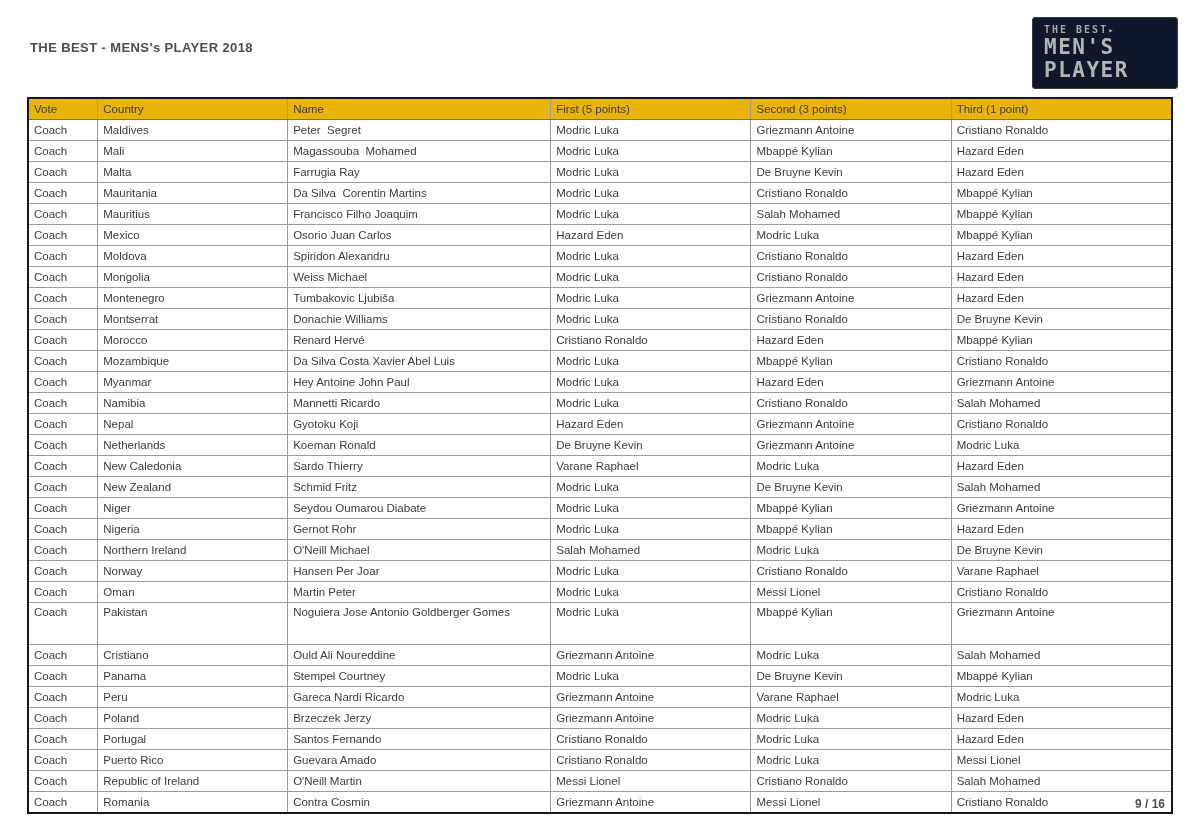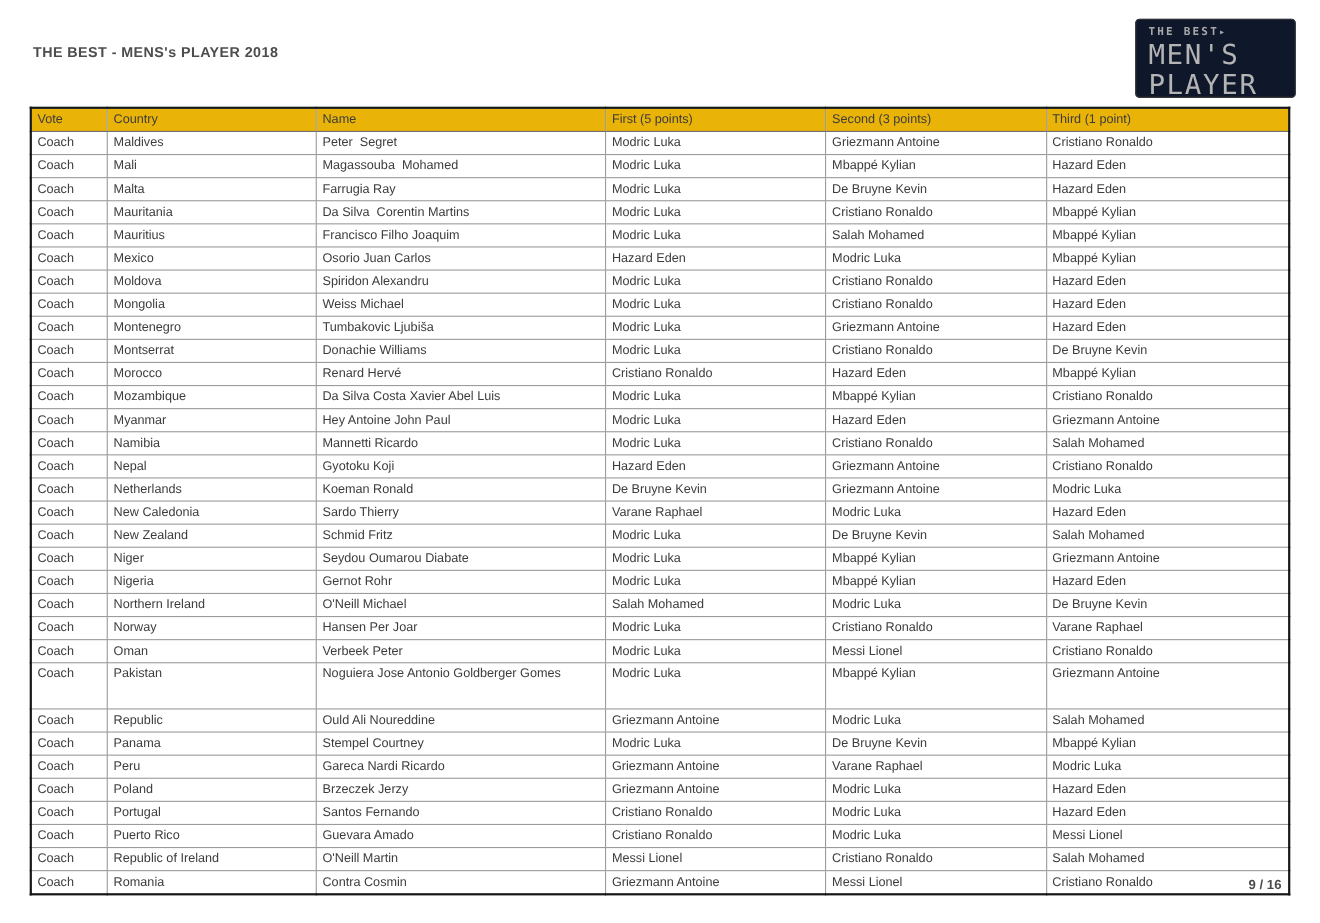--- a/index.html
+++ b/index.html
@@ -28,21 +28,21 @@
   }
   .logo-top {
     font-family:"DejaVu Sans Mono", monospace;
     font-size:10px; font-weight:bold;
     color:#a8a8a8; letter-spacing:2px;
     line-height:1.1;
   }
   .logo-top .arrow { font-size:9px; letter-spacing:0; }
   .logo-main {
     font-family:"DejaVu Sans Mono", monospace;
-    font-size:25px; font-weight:normal;
+    font-size:21px; font-weight:bold;
     color:#b4b4b4; letter-spacing:1.5px;
     line-height:1.08;
   }
   table.votes {
     position:absolute; left:27px; top:97px;
     width:1146px;
     border-collapse:collapse;
     table-layout:fixed;
     font-size:11.5px;
     color:#3c3c3c;
@@ -275,36 +275,36 @@
         <td>Coach</td>
         <td>Norway</td>
         <td>Hansen Per Joar</td>
         <td>Modric Luka</td>
         <td>Cristiano Ronaldo</td>
         <td>Varane Raphael</td>
       </tr>
       <tr>
         <td>Coach</td>
         <td>Oman</td>
-        <td>Verbeek Peter</td>
+        <td>Martin Peter</td>
         <td>Modric Luka</td>
         <td>Messi Lionel</td>
         <td>Cristiano Ronaldo</td>
       </tr>
       <tr class="tall">
         <td>Coach</td>
         <td>Pakistan</td>
         <td>Noguiera Jose Antonio Goldberger Gomes</td>
         <td>Modric Luka</td>
         <td>Mbappé Kylian</td>
         <td>Griezmann Antoine</td>
       </tr>
       <tr>
         <td>Coach</td>
-        <td>Republic</td>
+        <td>Cristiano</td>
         <td>Ould Ali Noureddine</td>
         <td>Griezmann Antoine</td>
         <td>Modric Luka</td>
         <td>Salah Mohamed</td>
       </tr>
       <tr>
         <td>Coach</td>
         <td>Panama</td>
         <td>Stempel Courtney</td>
         <td>Modric Luka</td>

